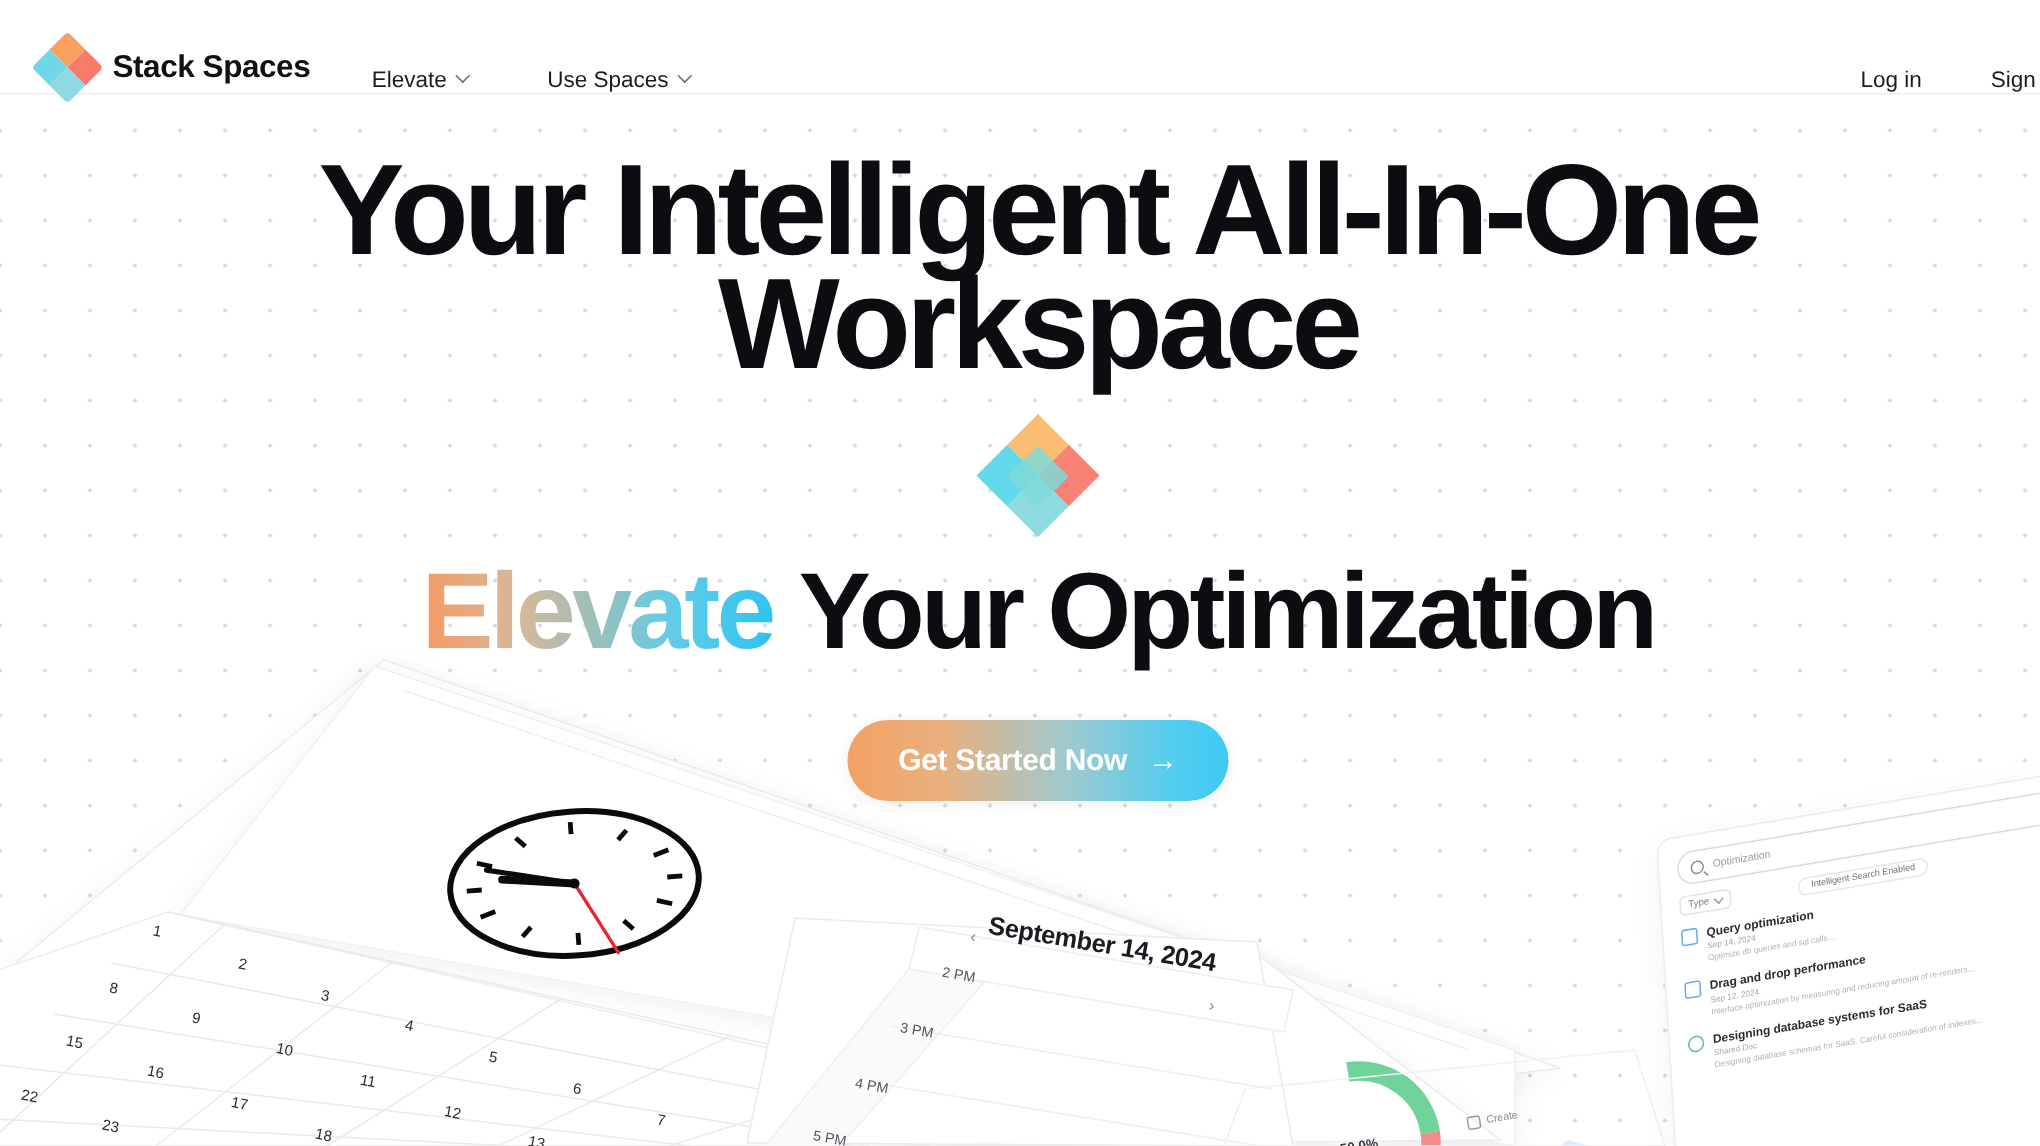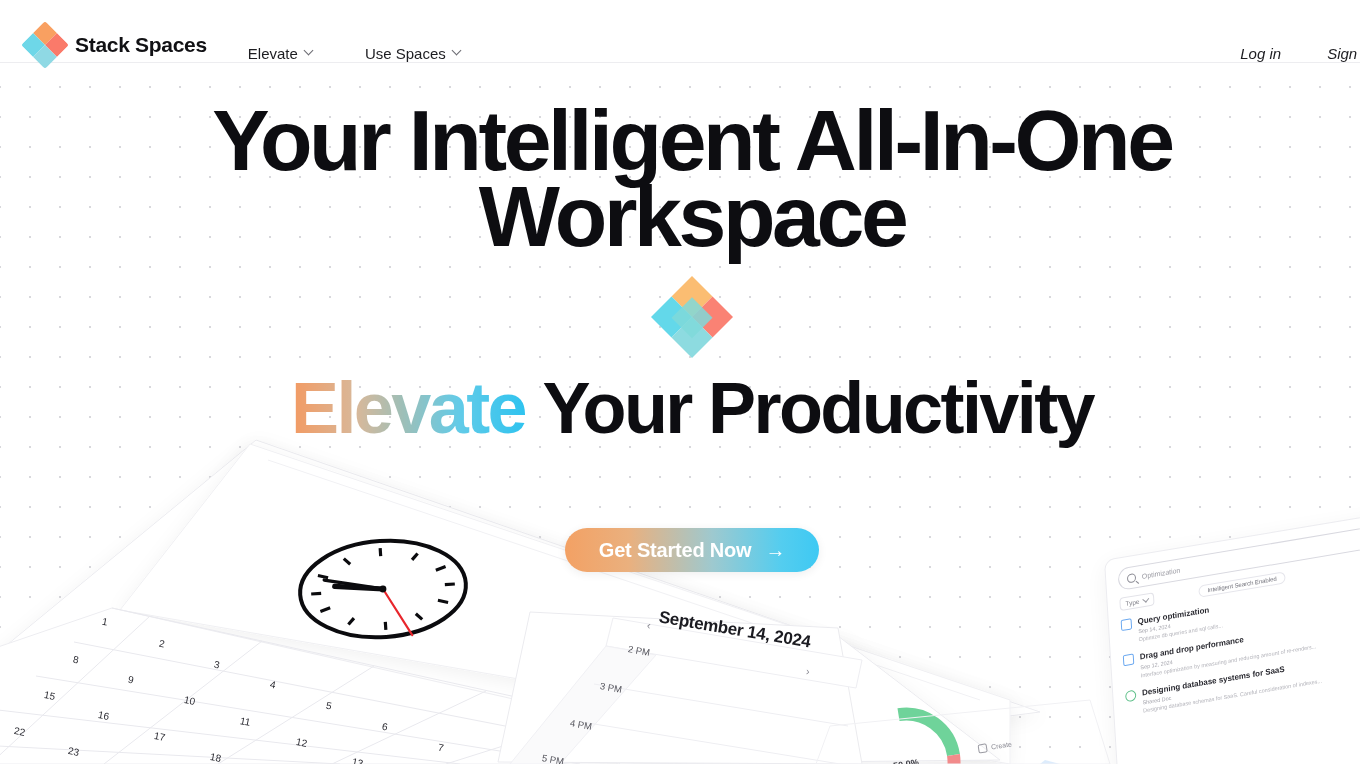--- a/index.html
+++ b/index.html
@@ -58,21 +58,21 @@
   .chev::before {
     content: ""; position: absolute; left: 0; top: 0;
     width: 6px; height: 6px;
     border-right: 1.4px solid #6b6b72; border-bottom: 1.4px solid #6b6b72;
     transform: rotate(45deg);
   }
   .header-right {
     margin-left: auto; display: flex; align-items: center; gap: 46px;
     padding-right: 0px; white-space: nowrap;
   }
-  .header-link { font-size: 15px; color: #1d1d21; cursor: pointer; font-style: italic; }
+  .header-link { font-size: 15px; color: #1d1d21; cursor: pointer; }
   .header-link.signup { margin-right: -18px; }
 
   
   .hero { position: absolute; left: 12px; top: 63px; width: 1360px; z-index: 20; text-align: center; }
   .headline {
     margin-top: 40px;
     font-size: 86px; line-height: 0.88; font-weight: 800;
     color: #0d0d11; letter-spacing: -3.4px;
     padding: 0 120px;
   }
@@ -99,28 +99,27 @@
   }
   .grad-word {
     background: linear-gradient(90deg,#f39a62 0%, #d8b89a 28%, #9dbfb8 48%, #62cbe8 72%, #2fc3ef 100%);
     -webkit-background-clip: text; background-clip: text;
     -webkit-text-fill-color: transparent; color: transparent; text-decoration: underline;
   }
 
   .cta-wrap { margin-top: 36px; display: flex; justify-content: center; }
   .cta {
     display: inline-flex; align-items: center; gap: 14px;
-    height: 44px; padding: 0 34px;
+    height: 54px; padding: 0 34px;
     border: none; border-radius: 27px; cursor: pointer;
     background: linear-gradient(90deg,#f3a164 0%, #eab07e 25%, #9ec9cf 58%, #54cdef 85%, #3ec9f3 100%);
     color: #ffffff; font-size: 20px; font-weight: 700;
     font-family: "Liberation Sans", sans-serif;
     letter-spacing: -0.2px;
     box-shadow: 0 2px 10px rgba(0,0,0,0.07);
-    margin-top: 48px;
   }
   .cta .arrow { font-size: 20px; line-height: 1; display:inline-block; }
 
   
   .illus { position: absolute; left: 0; top: 0; width: 1360px; height: 764px; z-index: 10; pointer-events: none; }
   .illus svg { display: block; }
 
   
   .search-panel {
     position: absolute; left: 1104px; top: 560px;
@@ -423,21 +422,21 @@
       <span class="hero-diamond">
         <i></i>
           <i></i>
           <i></i>
           <i></i>
         <span class="ctr"></span>
       </span>
     </div>
 
     <div class="subline">
-      <span class="grad-word">Elevate</span><span>&nbsp;</span><span>Your Productivity</span>
+      <span class="grad-word">Elevate</span><span>&nbsp;</span><span>Your Optimization</span>
     </div>
 
     <div class="cta-wrap">
       <button class="cta">
         <span>Get Started Now</span>
         <span class="arrow">→</span>
       </button>
     </div>
   </div>
 

